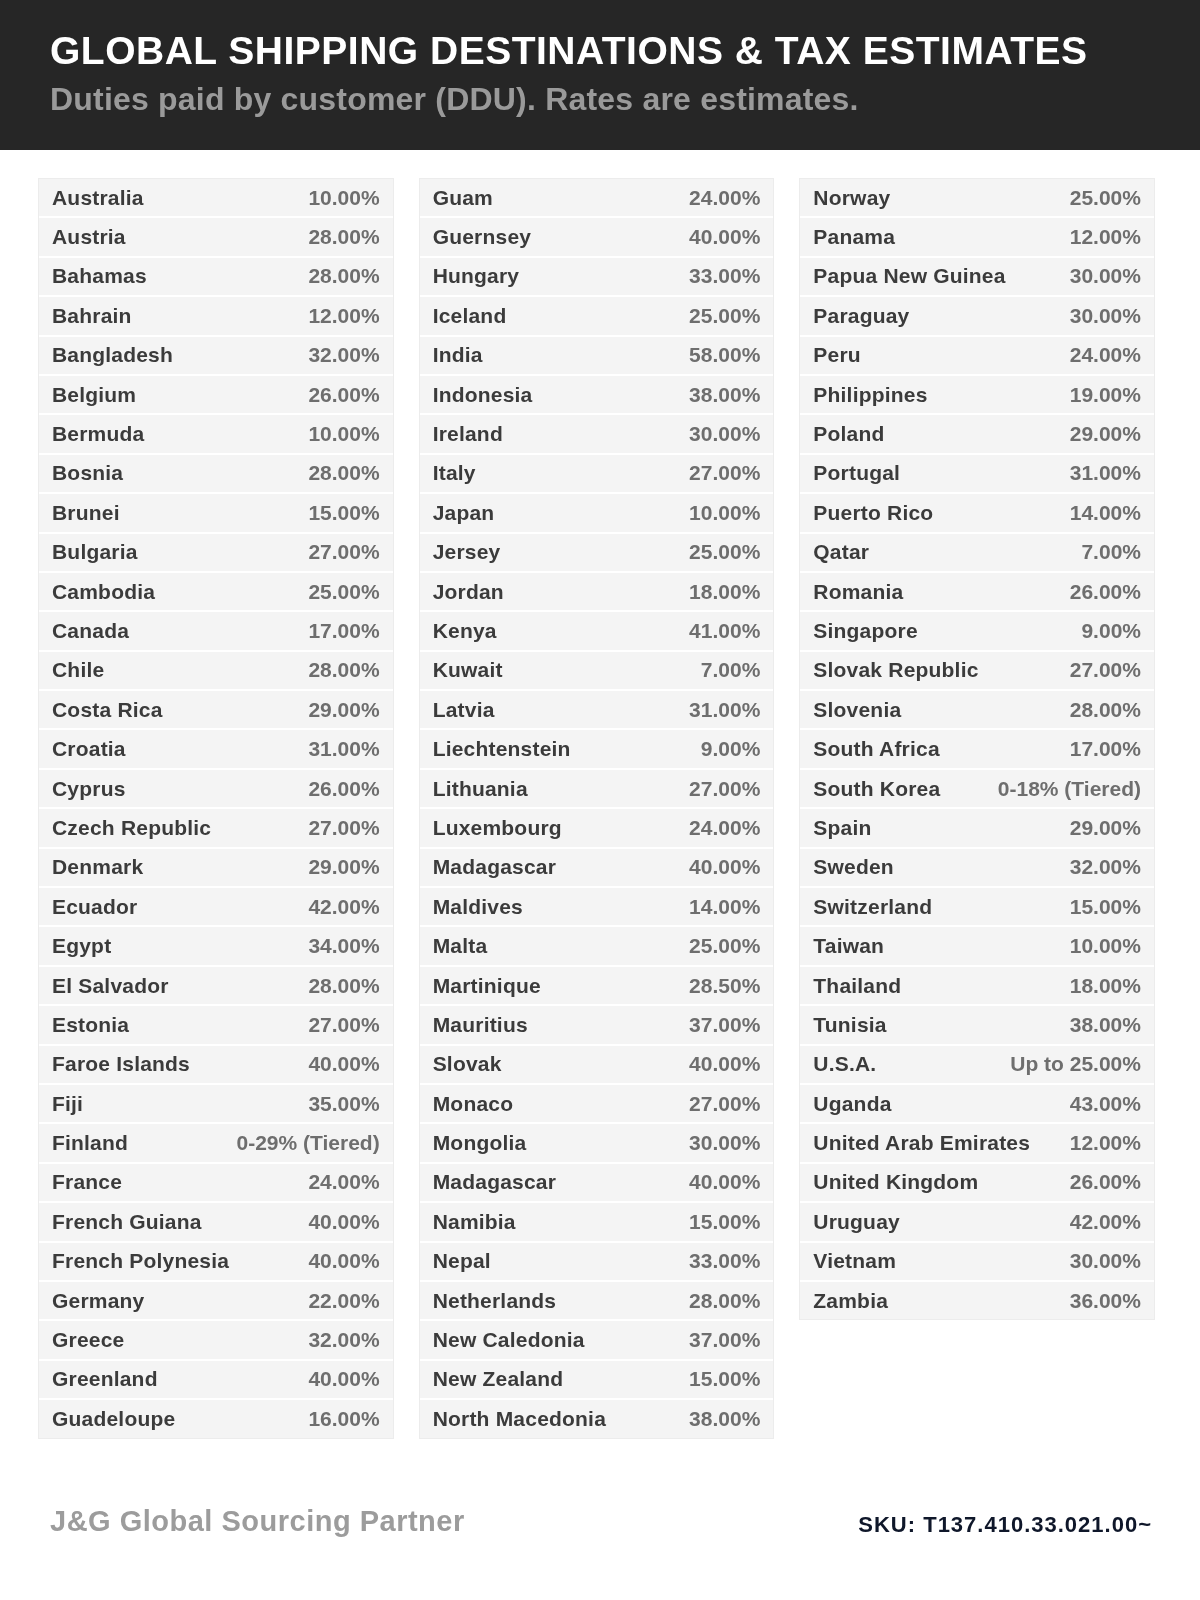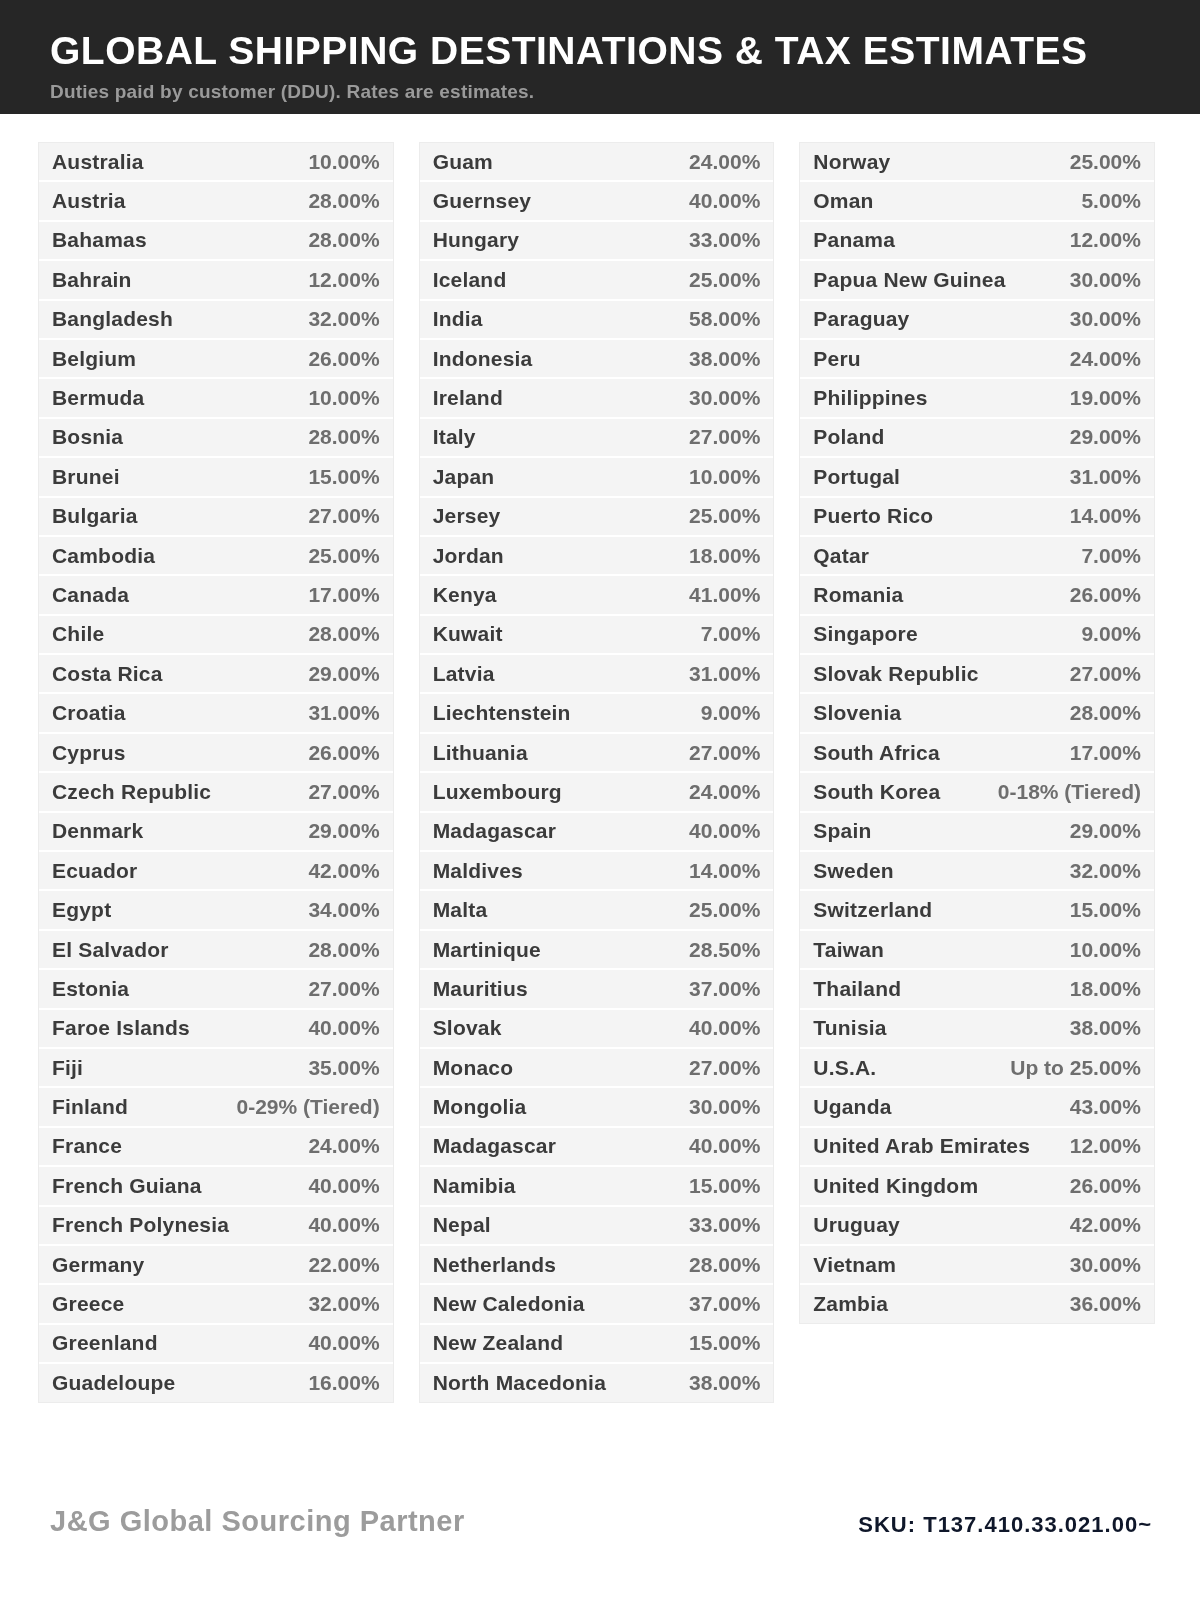--- a/index.html
+++ b/index.html
@@ -9,36 +9,36 @@
     font-family: "Liberation Sans", sans-serif;
   }
   body {
     width: 1200px;
     height: 1600px;
     position: relative;
     overflow: hidden;
   }
   .header {
     background: #262626;
-    height: 114px;
+    height: 150px;
     box-sizing: border-box;
     padding: 30px 50px 0 50px;
   }
   .title {
     color: #ffffff;
     font-size: 39px;
     font-weight: 700;
     letter-spacing: 0.5px;
     line-height: 1.1;
     margin: 0 0 8px 0;
     white-space: nowrap;
   }
   .subtitle {
     color: #9a9a9a;
-    font-size: 19px;
+    font-size: 32px;
     font-weight: 700;
     letter-spacing: 0.2px;
     margin: 0;
   }
   .table-wrap {
     display: grid;
     grid-template-columns: repeat(3, 1fr);
     column-gap: 25px;
     padding: 28px 45px 0 38px;
     align-items: start;
@@ -361,24 +361,20 @@
         <span class="country">North Macedonia</span>
         <span class="rate">38.00%</span>
       </div>
     </div>
   <div class="col">
       <div class="row">
         <span class="country">Norway</span>
         <span class="rate">25.00%</span>
       </div>
       <div class="row">
-        <span class="country">Oman</span>
-        <span class="rate">5.00%</span>
-      </div>
-      <div class="row">
         <span class="country">Panama</span>
         <span class="rate">12.00%</span>
       </div>
       <div class="row">
         <span class="country">Papua New Guinea</span>
         <span class="rate">30.00%</span>
       </div>
       <div class="row">
         <span class="country">Paraguay</span>
         <span class="rate">30.00%</span>

